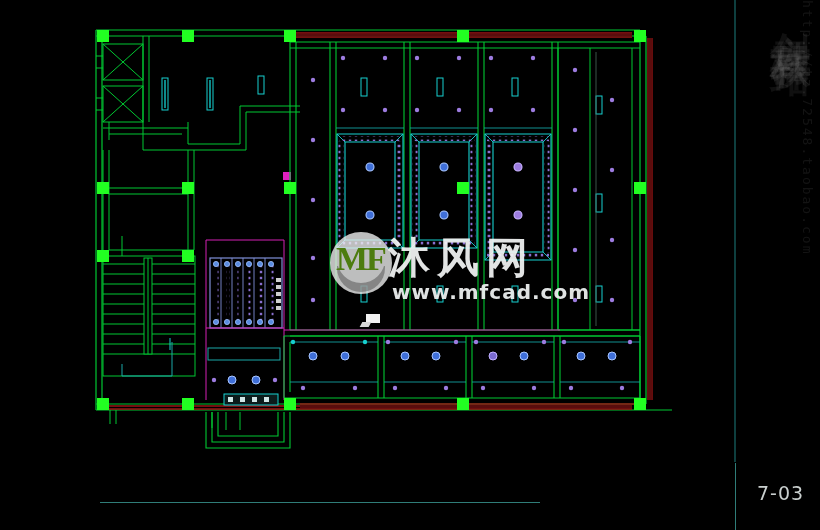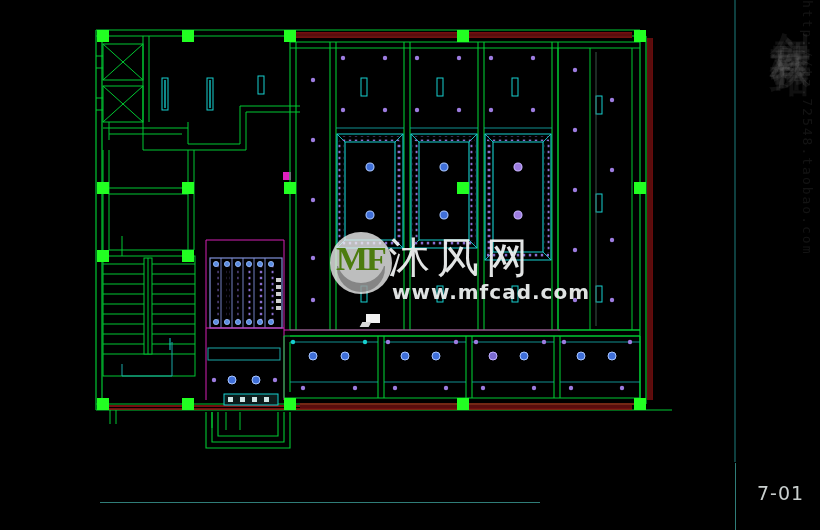--- a/index.html
+++ b/index.html
@@ -47,21 +47,21 @@
     content:"";position:absolute;left:7px;top:34px;width:48px;height:26px;
     border-radius:0 0 24px 24px;background:rgba(12,12,12,.0);
     box-shadow:inset 0 -9px 0 rgba(30,30,30,.35);
   }
   .wm-mf-letters{
     position:absolute;left:6px;top:12px;font-size:34px;font-weight:bold;
     color:#4d7c0f;letter-spacing:-2px;font-family:"Liberation Serif",serif;
   }
   .wm-cn{
     position:absolute;left:58px;top:2px;
-    font-size:42px;font-weight:normal;letter-spacing:7px;
+    font-size:42px;font-weight:bold;letter-spacing:7px;
     color:rgba(245,247,247,.92);
     font-family:"DejaVu Sans","Liberation Sans",sans-serif;
     white-space:nowrap;
   }
   .wm-url{
     position:absolute;left:62px;top:52px;
     font-size:20px;font-weight:bold;letter-spacing:1px;
     color:rgba(240,243,243,.93);
     font-family:"DejaVu Sans","Liberation Sans",sans-serif;
     white-space:nowrap;
@@ -495,15 +495,15 @@
 
   <div class="cursor-mark"></div>
 
   <div class="wm-side wm-side-cn">创意素材软件站</div>
   <div class="wm-side wm-side-url">http://tz.72548.taobao.com</div>
 
   <div class="title-area">
     <div class="title-rule"></div>
   </div>
   <div class="sheet-sep"></div>
-  <div class="sheet-no">7-01</div>
+  <div class="sheet-no">7-03</div>
 
 </div>
 
 </body></html>

